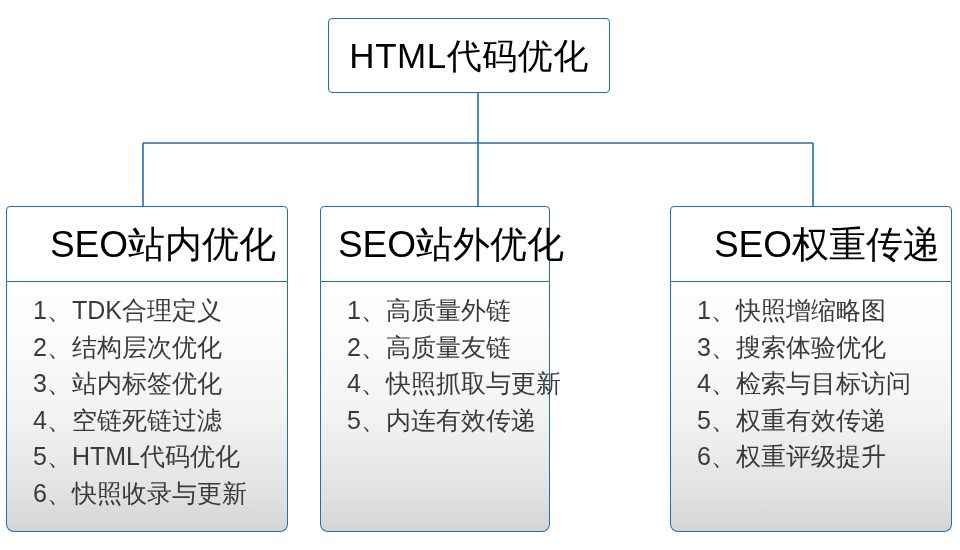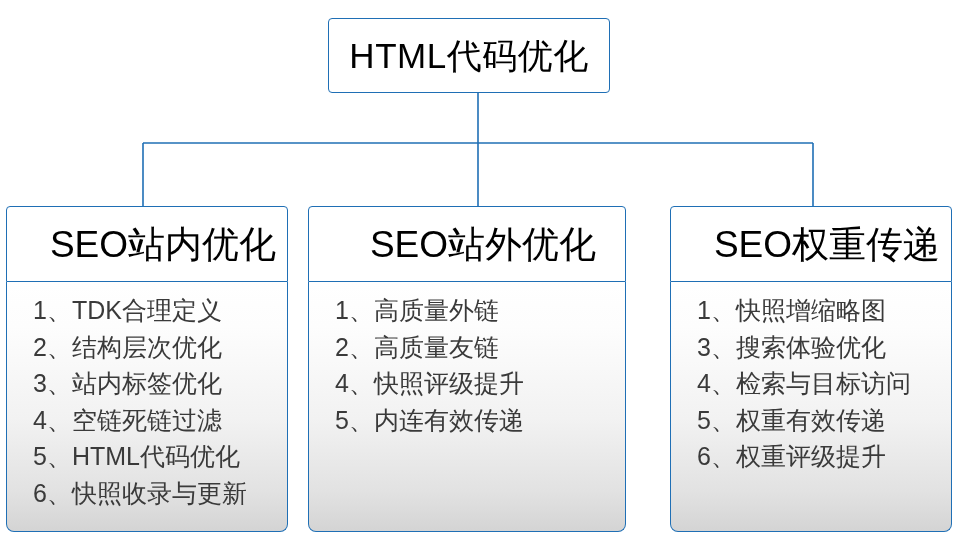--- a/index.html
+++ b/index.html
@@ -50,21 +50,21 @@
     white-space: nowrap;
   }
   
   .branch {
     position: absolute;
     top: 206px;
     height: 326px;
     box-sizing: border-box;
   }
   .branch-1 { left: 6px;   width: 282px; }
-  .branch-2 { left: 308px; width: 318px; }
+  .branch-2 { left: 320px; width: 230px; }
   .branch-3 { left: 670px; width: 282px; }
 
   .branch-header {
     box-sizing: border-box;
     width: 100%;
     height: 76px;
     border: 1.6px solid #1f6fb5;
     border-radius: 4px 4px 0 0;
     background: #ffffff;
     display: flex;
@@ -145,21 +145,21 @@
   </div>
 
   <div class="branch branch-2">
     <div class="branch-header">
       <span class="branch-header-text">SEO站外优化</span>
     </div>
     <div class="branch-body">
       <ul class="branch-list">
         <li><span class="list-index">1、</span><span class="list-label">高质量外链</span></li>
         <li><span class="list-index">2、</span><span class="list-label">高质量友链</span></li>
-        <li><span class="list-index">4、</span><span class="list-label">快照评级提升</span></li>
+        <li><span class="list-index">4、</span><span class="list-label">快照抓取与更新</span></li>
         <li><span class="list-index">5、</span><span class="list-label">内连有效传递</span></li>
       </ul>
     </div>
   </div>
 
   <div class="branch branch-3">
     <div class="branch-header">
       <span class="branch-header-text">SEO权重传递</span>
     </div>
     <div class="branch-body">

